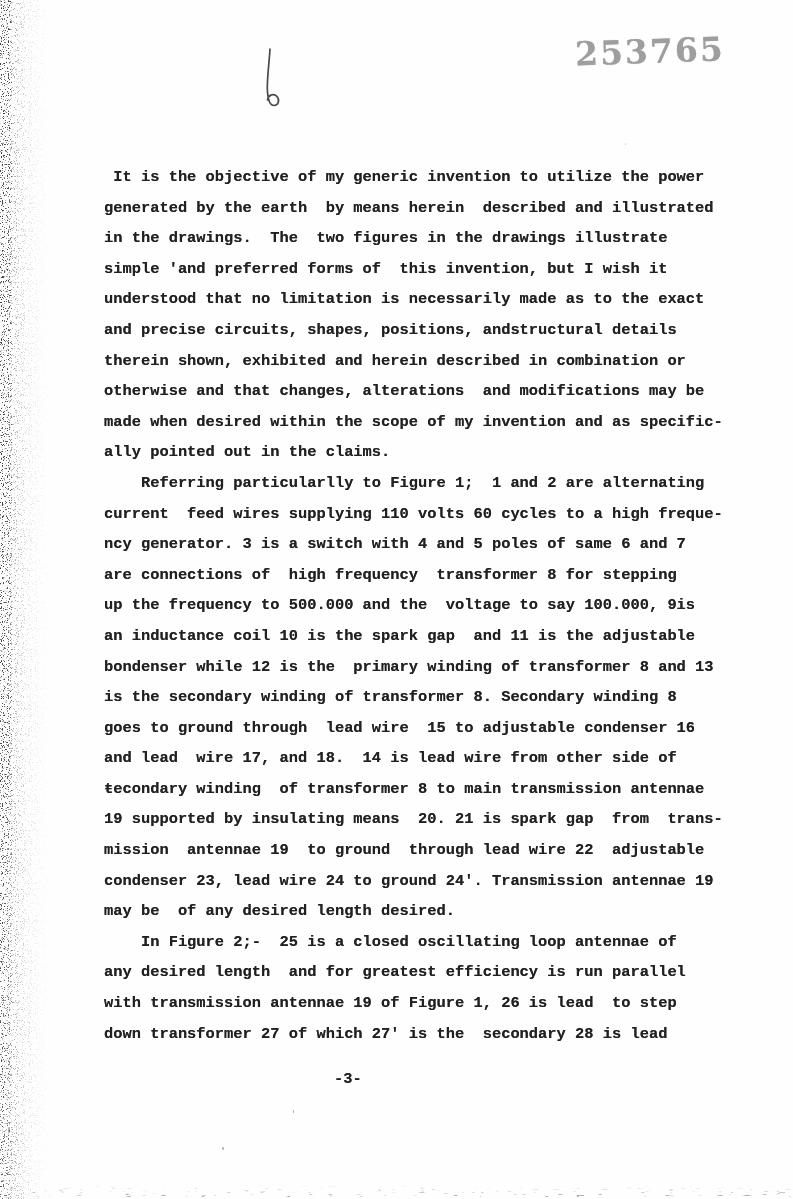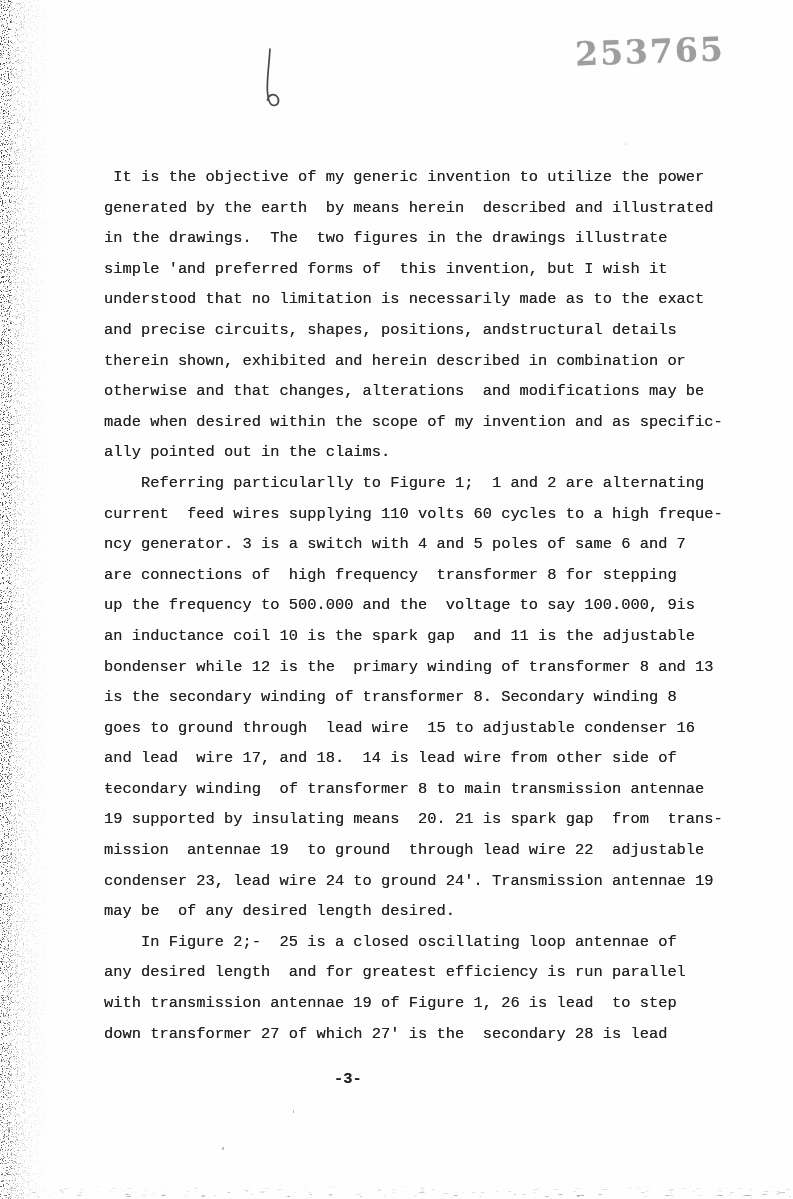--- a/index.html
+++ b/index.html
@@ -16,21 +16,21 @@
     position:absolute;left:575px;top:32px;
     font-family:"DejaVu Serif","Liberation Serif",serif;
     font-weight:bold;font-size:33px;letter-spacing:2px;
     color:#8e8e8e;opacity:.85;transform:rotate(-2deg);
     text-shadow:0 0 1px rgba(142,142,142,.6);
     user-select:none;
   }
   .typed{
     position:absolute;left:104px;top:162px;width:660px;
     font-family:"Liberation Mono","DejaVu Sans Mono",monospace;
-    font-weight:normal;font-size:15.4px;line-height:30.6px;
+    font-weight:bold;font-size:15.4px;line-height:30.6px;
     letter-spacing:0;color:#212121;white-space:pre;
     text-shadow:0 0 .4px rgba(25,25,25,.65);
   }
   .typed .line{height:30.6px;}
   .pagenum{
     position:absolute;left:334px;top:1070px;
     font-family:"Liberation Mono","DejaVu Sans Mono",monospace;
     font-weight:bold;font-size:15.4px;color:#222;white-space:pre;
     text-shadow:0 0 .4px rgba(25,25,25,.6);
   }

